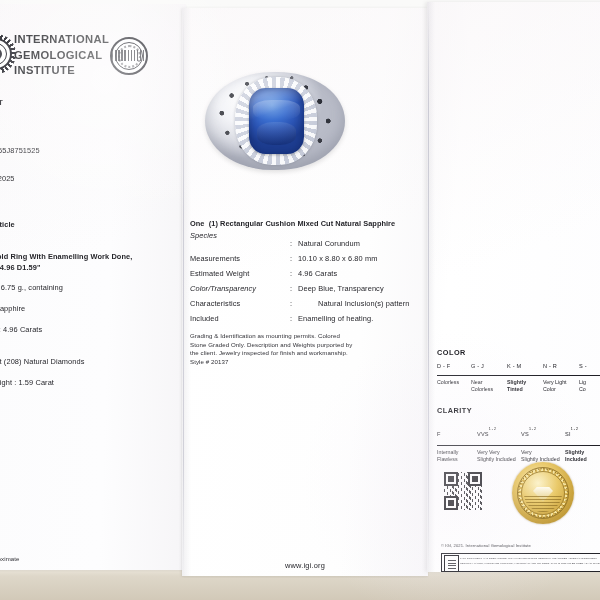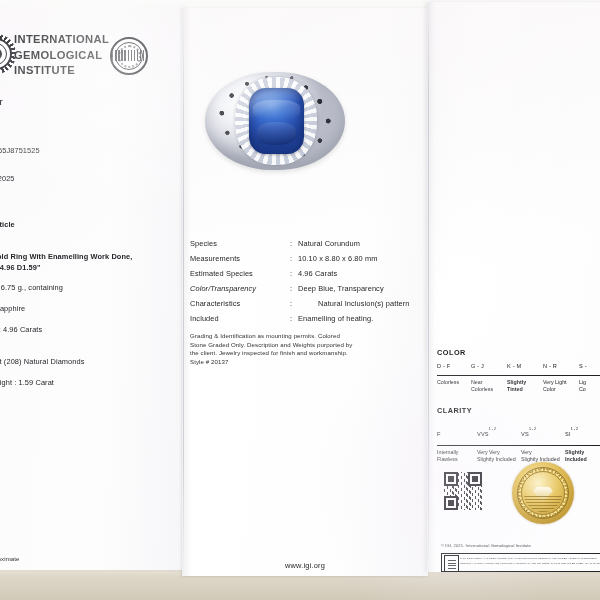--- a/index.html
+++ b/index.html
@@ -213,34 +213,35 @@
       </div>
       <div class="halo">
           <div class="facets"></div>
         </div>
       <div class="sapphire">
         <div class="f1"></div>
           <div class="f2"></div>
       </div>
     </div>
 
+    <div class="ct small bold" style="left:8px;top:211px;letter-spacing:.05px;">One  (1) Rectangular Cushion Mixed Cut Natural Sapphire</div>
 
     <div>
       <div>
-        <div class="ct small" style="left:8px;top:231px;">Species</div>
+        <div class="ct small" style="left:8px;top:223px;font-style:italic;">Species</div>
         <div class="ct small" style="left:108px;top:231px;">:</div>
         <div class="ct small" style="left:116px;top:231px;text-align:center;">Natural Corundum</div>
       </div>
       <div>
         <div class="ct small" style="left:8px;top:246px;">Measurements</div>
         <div class="ct small" style="left:108px;top:246px;">:</div>
         <div class="ct small" style="left:116px;top:246px;">10.10 x 8.80 x 6.80 mm</div>
       </div>
       <div>
-        <div class="ct small" style="left:8px;top:261px;">Estimated Species</div>
+        <div class="ct small" style="left:8px;top:261px;">Estimated Weight</div>
         <div class="ct small" style="left:108px;top:261px;">:</div>
         <div class="ct small" style="left:116px;top:261px;">4.96 Carats</div>
       </div>
       <div>
         <div class="ct small" style="left:8px;top:276px;font-style:italic;">Color/Transparency</div>
         <div class="ct small" style="left:108px;top:276px;">:</div>
         <div class="ct small" style="left:116px;top:276px;">Deep Blue, Transparency</div>
       </div>
       <div>
         <div class="ct small" style="left:8px;top:291px;">Characteristics</div>

